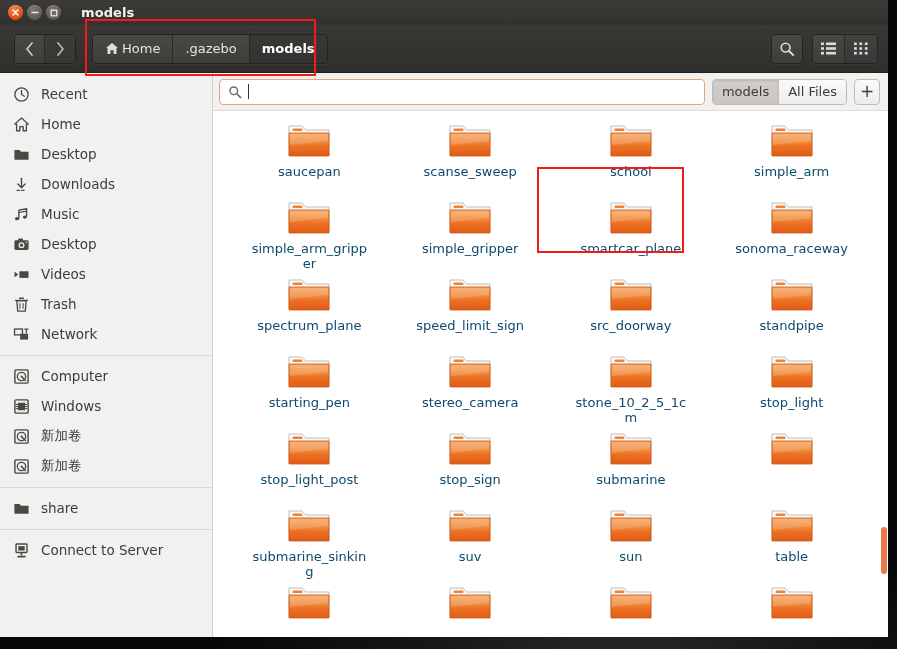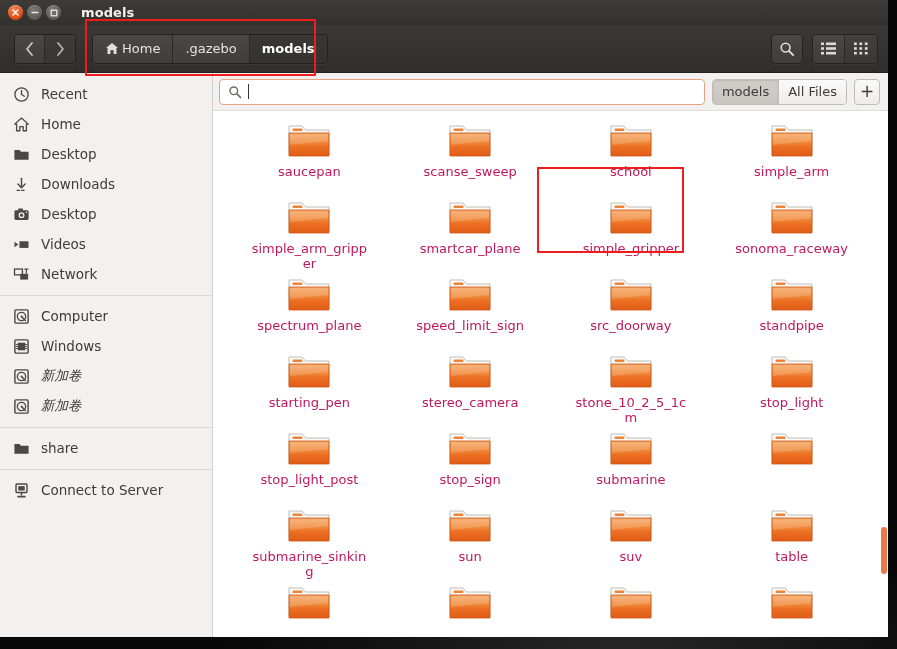--- a/index.html
+++ b/index.html
@@ -139,21 +139,21 @@
     color: #3d3c3a; font-size: 13.5px;
     white-space: nowrap;
   }
   .side-icon {
     width: 18px; height: 18px;
     display: flex; align-items: center; justify-content: center;
     flex: 0 0 18px; color: #4a4845;
   }
   .side-icon svg { display: block; }
   .side-sep { height: 1px; background: #dcd9d6; margin: 6px 0 5px 0; }
-  .cjk { font-family: "DejaVu Sans", sans-serif; font-style: italic; }
+  .cjk { font-family: "DejaVu Sans", sans-serif; }
   
   #main { flex: 1 1 auto; display: flex; flex-direction: column; min-width: 0; background: #fff; position: relative; }
   #searchbar {
     height: 38px; flex: 0 0 38px;
     background: #f2f1f0;
     border-bottom: 1px solid #dedbd8;
     display: flex; align-items: center;
     padding: 0 8px 0 6px; gap: 7px;
   }
   #search-input-wrap {
@@ -199,21 +199,21 @@
   .file-item {
     display: flex; flex-direction: column; align-items: center;
     padding-top: 4px;
     height: 77px;
   }
   .folder-icon { width: 48px; height: 40px; position: relative; flex: 0 0 auto; }
   .folder-icon svg { display: block; }
   .file-label {
     margin-top: 3px;
     font-size: 13px;
-    color: #be185d;
+    color: #0c4a6e;
     text-align: center;
     line-height: 15px;
     max-width: 118px;
     word-break: break-word;
   }
   
   #vscroll {
     position: absolute; right: 0; top: 0; width: 10px; height: 100%;
     background: transparent;
   }
@@ -365,37 +365,59 @@
               <path d="M9 2.5 L9 12" stroke="#4a4845" stroke-width="1.5" stroke-linecap="round"></path>
               <path d="M5.2 8.6 L9 12.4 L12.8 8.6" fill="none" stroke="#4a4845" stroke-width="1.5" stroke-linecap="round" stroke-linejoin="round"></path>
               <path d="M4.3 15.2 L13.7 15.2" stroke="#4a4845" stroke-width="1.4" stroke-linecap="round" stroke-dasharray="2.6 2.2"></path>
             </svg>
           </span>
           <span>Downloads</span>
         </div>
         <div class="side-item">
           <span class="side-icon">
             <svg width="17" height="17" viewBox="0 0 18 18" style="display:block">
+              <path d="M6.2 13.2 L6.2 4.4 L14.4 2.9 L14.4 11.4" fill="none" stroke="#4a4845" stroke-width="1.4" stroke-linejoin="round"></path>
+              <ellipse cx="4.3" cy="13.4" rx="2.2" ry="1.8" fill="#4a4845"></ellipse>
+              <ellipse cx="12.5" cy="11.7" rx="2.1" ry="1.7" fill="#4a4845"></ellipse>
+              <path d="M6.2 6.9 L14.4 5.4" stroke="#4a4845" stroke-width="1.3"></path>
+            </svg>
+          </span>
+          <span>Music</span>
+        </div>
+        <div class="side-item">
+          <span class="side-icon">
+            <svg width="17" height="17" viewBox="0 0 18 18" style="display:block">
               <rect x="1.5" y="4.6" width="15" height="10.2" rx="1.5" fill="#4a4845"></rect>
               <rect x="5.5" y="2.6" width="5" height="2.4" rx="0.6" fill="#4a4845"></rect>
               <circle cx="9" cy="9.7" r="3.1" fill="#f2f1f0"></circle>
               <circle cx="9" cy="9.7" r="1.7" fill="#4a4845"></circle>
               <circle cx="14.2" cy="6.7" r="0.8" fill="#f2f1f0"></circle>
             </svg>
           </span>
           <span>Desktop</span>
         </div>
         <div class="side-item">
           <span class="side-icon">
             <svg width="17" height="17" viewBox="0 0 18 18" style="display:block">
               <path d="M1.6 6.2 L5.6 9.1 L1.6 12 Z" fill="#4a4845"></path>
               <rect x="6.8" y="5.6" width="9.6" height="7" fill="#4a4845"></rect>
             </svg>
           </span>
           <span>Videos</span>
+        </div>
+        <div class="side-item">
+          <span class="side-icon">
+            <svg width="17" height="17" viewBox="0 0 18 18" style="display:block">
+              <path d="M4 5 L14 5 L13 16 L5 16 Z" fill="none" stroke="#4a4845" stroke-width="1.4" stroke-linejoin="round"></path>
+              <path d="M2.6 4.6 L15.4 4.6" stroke="#4a4845" stroke-width="1.5" stroke-linecap="round"></path>
+              <path d="M7 2.4 L11 2.4" stroke="#4a4845" stroke-width="1.4" stroke-linecap="round"></path>
+              <path d="M7.3 7.6 L7.3 13.4 M10.7 7.6 L10.7 13.4" stroke="#4a4845" stroke-width="1.1"></path>
+            </svg>
+          </span>
+          <span>Trash</span>
         </div>
         <div class="side-item">
           <span class="side-icon">
             <svg width="17" height="17" viewBox="0 0 18 18" style="display:block">
               <rect x="1.6" y="3.2" width="8.4" height="6.2" fill="none" stroke="#4a4845" stroke-width="1.4"></rect>
               <rect x="7.6" y="8.2" width="8.4" height="6.2" fill="#4a4845"></rect>
               <path d="M12 3.4 L16.3 3.4 M14.1 3.4 L14.1 8" stroke="#4a4845" stroke-width="1.3"></path>
             </svg>
           </span>
           <span>Network</span>
@@ -618,20 +640,43 @@
                       <stop offset="0%" stop-color="#fdfdfc"></stop>
                       <stop offset="100%" stop-color="#e6e3de"></stop>
                     </linearGradient>
                   </defs>
                   <path d="M4 5 L17 5 L20.5 9 L44 9 L44 34 L4 34 Z" fill="url(#bg2)" stroke="#b9b5ae" stroke-width="0.9" stroke-linejoin="round"></path>
                   <rect x="7.5" y="7.4" width="10" height="2.6" rx="1" fill="#ef8335"></rect>
                   <path d="M4 12 L44 12 L44 35 L4 35 Z" fill="url(#fg)" stroke="#cf5712" stroke-width="0.8"></path>
                   <path d="M5 13.3 L43 13.3 L43 20 L5 24 Z" fill="#ffffff" opacity="0.16"></path>
                 </svg>
               </div>
+              <div class="file-label">simple_gripper</div>
+            </div>
+            <div class="file-item">
+              <div class="folder-icon">
+                <svg width="48" height="40" viewBox="0 0 48 40" style="display:block">
+                  <defs>
+                    <linearGradient id="fg" x1="0" y1="0" x2="0" y2="1">
+                      <stop offset="0%" stop-color="#f7a866"></stop>
+                      <stop offset="38%" stop-color="#f08b3c"></stop>
+                      <stop offset="60%" stop-color="#ec6f22"></stop>
+                      <stop offset="100%" stop-color="#e05c17"></stop>
+                    </linearGradient>
+                    <linearGradient id="bg2" x1="0" y1="0" x2="0" y2="1">
+                      <stop offset="0%" stop-color="#fdfdfc"></stop>
+                      <stop offset="100%" stop-color="#e6e3de"></stop>
+                    </linearGradient>
+                  </defs>
+                  <path d="M4 5 L17 5 L20.5 9 L44 9 L44 34 L4 34 Z" fill="url(#bg2)" stroke="#b9b5ae" stroke-width="0.9" stroke-linejoin="round"></path>
+                  <rect x="7.5" y="7.4" width="10" height="2.6" rx="1" fill="#ef8335"></rect>
+                  <path d="M4 12 L44 12 L44 35 L4 35 Z" fill="url(#fg)" stroke="#cf5712" stroke-width="0.8"></path>
+                  <path d="M5 13.3 L43 13.3 L43 20 L5 24 Z" fill="#ffffff" opacity="0.16"></path>
+                </svg>
+              </div>
               <div class="file-label">smartcar_plane</div>
             </div>
             <div class="file-item">
               <div class="folder-icon">
                 <svg width="48" height="40" viewBox="0 0 48 40" style="display:block">
                   <defs>
                     <linearGradient id="fg" x1="0" y1="0" x2="0" y2="1">
                       <stop offset="0%" stop-color="#f7a866"></stop>
                       <stop offset="38%" stop-color="#f08b3c"></stop>
                       <stop offset="60%" stop-color="#ec6f22"></stop>
@@ -641,43 +686,20 @@
                       <stop offset="0%" stop-color="#fdfdfc"></stop>
                       <stop offset="100%" stop-color="#e6e3de"></stop>
                     </linearGradient>
                   </defs>
                   <path d="M4 5 L17 5 L20.5 9 L44 9 L44 34 L4 34 Z" fill="url(#bg2)" stroke="#b9b5ae" stroke-width="0.9" stroke-linejoin="round"></path>
                   <rect x="7.5" y="7.4" width="10" height="2.6" rx="1" fill="#ef8335"></rect>
                   <path d="M4 12 L44 12 L44 35 L4 35 Z" fill="url(#fg)" stroke="#cf5712" stroke-width="0.8"></path>
                   <path d="M5 13.3 L43 13.3 L43 20 L5 24 Z" fill="#ffffff" opacity="0.16"></path>
                 </svg>
               </div>
-              <div class="file-label">simple_gripper</div>
-            </div>
-            <div class="file-item">
-              <div class="folder-icon">
-                <svg width="48" height="40" viewBox="0 0 48 40" style="display:block">
-                  <defs>
-                    <linearGradient id="fg" x1="0" y1="0" x2="0" y2="1">
-                      <stop offset="0%" stop-color="#f7a866"></stop>
-                      <stop offset="38%" stop-color="#f08b3c"></stop>
-                      <stop offset="60%" stop-color="#ec6f22"></stop>
-                      <stop offset="100%" stop-color="#e05c17"></stop>
-                    </linearGradient>
-                    <linearGradient id="bg2" x1="0" y1="0" x2="0" y2="1">
-                      <stop offset="0%" stop-color="#fdfdfc"></stop>
-                      <stop offset="100%" stop-color="#e6e3de"></stop>
-                    </linearGradient>
-                  </defs>
-                  <path d="M4 5 L17 5 L20.5 9 L44 9 L44 34 L4 34 Z" fill="url(#bg2)" stroke="#b9b5ae" stroke-width="0.9" stroke-linejoin="round"></path>
-                  <rect x="7.5" y="7.4" width="10" height="2.6" rx="1" fill="#ef8335"></rect>
-                  <path d="M4 12 L44 12 L44 35 L4 35 Z" fill="url(#fg)" stroke="#cf5712" stroke-width="0.8"></path>
-                  <path d="M5 13.3 L43 13.3 L43 20 L5 24 Z" fill="#ffffff" opacity="0.16"></path>
-                </svg>
-              </div>
               <div class="file-label">sonoma_raceway</div>
             </div>
             <div class="file-item">
               <div class="folder-icon">
                 <svg width="48" height="40" viewBox="0 0 48 40" style="display:block">
                   <defs>
                     <linearGradient id="fg" x1="0" y1="0" x2="0" y2="1">
                       <stop offset="0%" stop-color="#f7a866"></stop>
                       <stop offset="38%" stop-color="#f08b3c"></stop>
                       <stop offset="60%" stop-color="#ec6f22"></stop>
@@ -985,44 +1007,44 @@
                       <stop offset="0%" stop-color="#fdfdfc"></stop>
                       <stop offset="100%" stop-color="#e6e3de"></stop>
                     </linearGradient>
                   </defs>
                   <path d="M4 5 L17 5 L20.5 9 L44 9 L44 34 L4 34 Z" fill="url(#bg2)" stroke="#b9b5ae" stroke-width="0.9" stroke-linejoin="round"></path>
                   <rect x="7.5" y="7.4" width="10" height="2.6" rx="1" fill="#ef8335"></rect>
                   <path d="M4 12 L44 12 L44 35 L4 35 Z" fill="url(#fg)" stroke="#cf5712" stroke-width="0.8"></path>
                   <path d="M5 13.3 L43 13.3 L43 20 L5 24 Z" fill="#ffffff" opacity="0.16"></path>
                 </svg>
               </div>
+              <div class="file-label">suv</div>
+            </div>
+            <div class="file-item">
+              <div class="folder-icon">
+                <svg width="48" height="40" viewBox="0 0 48 40" style="display:block">
+                  <defs>
+                    <linearGradient id="fg" x1="0" y1="0" x2="0" y2="1">
+                      <stop offset="0%" stop-color="#f7a866"></stop>
+                      <stop offset="38%" stop-color="#f08b3c"></stop>
+                      <stop offset="60%" stop-color="#ec6f22"></stop>
+                      <stop offset="100%" stop-color="#e05c17"></stop>
+                    </linearGradient>
+                    <linearGradient id="bg2" x1="0" y1="0" x2="0" y2="1">
+                      <stop offset="0%" stop-color="#fdfdfc"></stop>
+                      <stop offset="100%" stop-color="#e6e3de"></stop>
+                    </linearGradient>
+                  </defs>
+                  <path d="M4 5 L17 5 L20.5 9 L44 9 L44 34 L4 34 Z" fill="url(#bg2)" stroke="#b9b5ae" stroke-width="0.9" stroke-linejoin="round"></path>
+                  <rect x="7.5" y="7.4" width="10" height="2.6" rx="1" fill="#ef8335"></rect>
+                  <path d="M4 12 L44 12 L44 35 L4 35 Z" fill="url(#fg)" stroke="#cf5712" stroke-width="0.8"></path>
+                  <path d="M5 13.3 L43 13.3 L43 20 L5 24 Z" fill="#ffffff" opacity="0.16"></path>
+                </svg>
+              </div>
               <div class="file-label">sun</div>
-            </div>
-            <div class="file-item">
-              <div class="folder-icon">
-                <svg width="48" height="40" viewBox="0 0 48 40" style="display:block">
-                  <defs>
-                    <linearGradient id="fg" x1="0" y1="0" x2="0" y2="1">
-                      <stop offset="0%" stop-color="#f7a866"></stop>
-                      <stop offset="38%" stop-color="#f08b3c"></stop>
-                      <stop offset="60%" stop-color="#ec6f22"></stop>
-                      <stop offset="100%" stop-color="#e05c17"></stop>
-                    </linearGradient>
-                    <linearGradient id="bg2" x1="0" y1="0" x2="0" y2="1">
-                      <stop offset="0%" stop-color="#fdfdfc"></stop>
-                      <stop offset="100%" stop-color="#e6e3de"></stop>
-                    </linearGradient>
-                  </defs>
-                  <path d="M4 5 L17 5 L20.5 9 L44 9 L44 34 L4 34 Z" fill="url(#bg2)" stroke="#b9b5ae" stroke-width="0.9" stroke-linejoin="round"></path>
-                  <rect x="7.5" y="7.4" width="10" height="2.6" rx="1" fill="#ef8335"></rect>
-                  <path d="M4 12 L44 12 L44 35 L4 35 Z" fill="url(#fg)" stroke="#cf5712" stroke-width="0.8"></path>
-                  <path d="M5 13.3 L43 13.3 L43 20 L5 24 Z" fill="#ffffff" opacity="0.16"></path>
-                </svg>
-              </div>
-              <div class="file-label">suv</div>
             </div>
             <div class="file-item">
               <div class="folder-icon">
                 <svg width="48" height="40" viewBox="0 0 48 40" style="display:block">
                   <defs>
                     <linearGradient id="fg" x1="0" y1="0" x2="0" y2="1">
                       <stop offset="0%" stop-color="#f7a866"></stop>
                       <stop offset="38%" stop-color="#f08b3c"></stop>
                       <stop offset="60%" stop-color="#ec6f22"></stop>
                       <stop offset="100%" stop-color="#e05c17"></stop>

